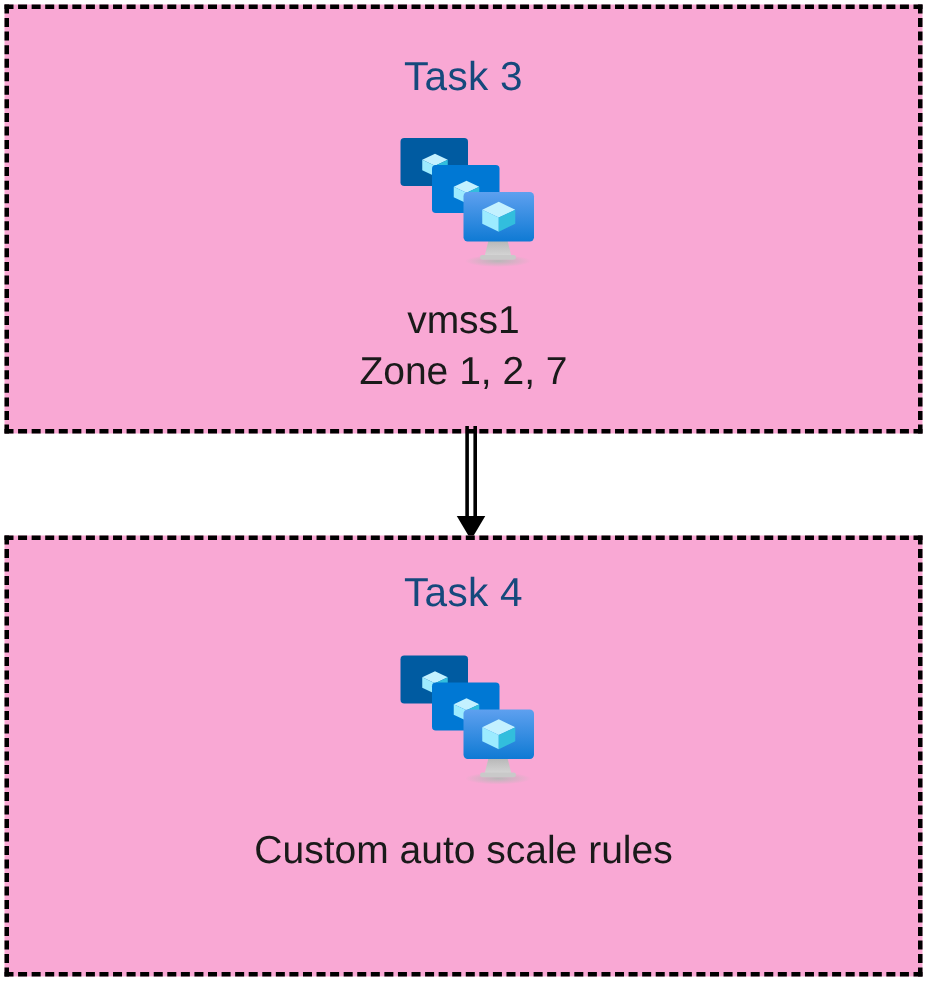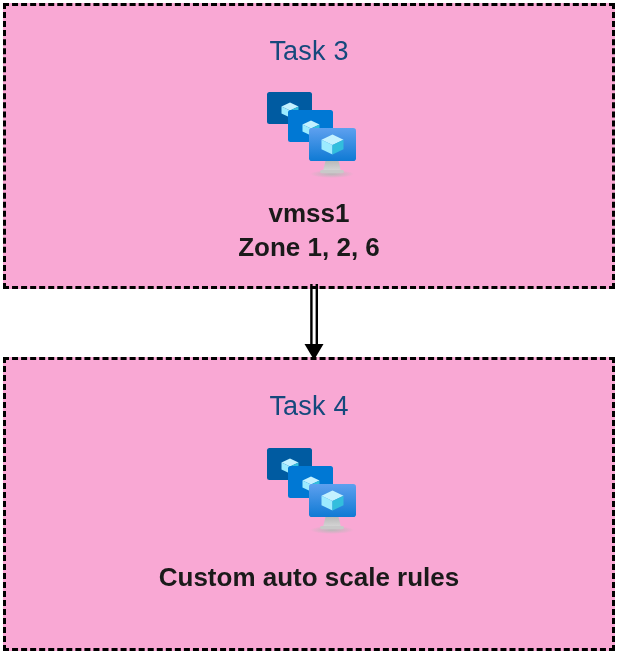--- a/index.html
+++ b/index.html
@@ -47,37 +47,36 @@
   }
 
   .task-title {
     color: #15497c;
     font-size: 27px;
     line-height: 1;
     letter-spacing: 0.2px;
     white-space: nowrap;
   }
   #task-box-top .task-title  { margin-top: 32px; }
-  #task-box-bottom .task-title { margin-top: 33px; }
+  #task-box-bottom .task-title { margin-top: 22px; }
 
   .icon-wrap {
     width: 95px;
     height: 92px;
     position: relative;
   }
   #task-box-top .icon-wrap    { margin-top: 23px; margin-left: 6px; }
   #task-box-bottom .icon-wrap { margin-top: 24px; margin-left: 6px; }
 
   .caption-block {
     text-align: center;
     color: #1a1a1a;
     font-size: 26px;
     line-height: 34px;
     white-space: nowrap;
-    font-weight: bold;
   }
   #task-box-top .caption-block    { margin-top: 16px; }
   #task-box-bottom .caption-block { margin-top: 24px; }
 
   
   #connector-arrow {
     position: absolute;
     left: 296px;
     top: 284px;
     width: 36px;
@@ -134,21 +133,21 @@
         <g>
           <polygon points="67.5,46.5 78.5,51.8 67.5,57 56.5,51.8" fill="#c3f1ff"></polygon>
           <polygon points="56.5,51.8 67.5,57 67.5,66.5 56.5,61.2" fill="#9cebff"></polygon>
           <polygon points="67.5,57 78.5,51.8 78.5,61.2 67.5,66.5" fill="#32bedd"></polygon>
         </g>
       </svg>
     </div>
 
     <div class="caption-block">
       <div>vmss1</div>
-      <div>Zone 1, 2, 6</div>
+      <div>Zone 1, 2, 7</div>
     </div>
   </div>
 
   <div id="connector-arrow">
     <svg class="screen-svg" viewBox="0 0 36 78" xmlns="http://www.w3.org/2000/svg">
 
       <rect x="14.2" y="0" width="2.4" height="62" fill="#000000"></rect>
       <rect x="19.6" y="0" width="2.4" height="62" fill="#000000"></rect>
 
       <polygon points="8.5,60 27.5,60 18,76" fill="#000000"></polygon>

